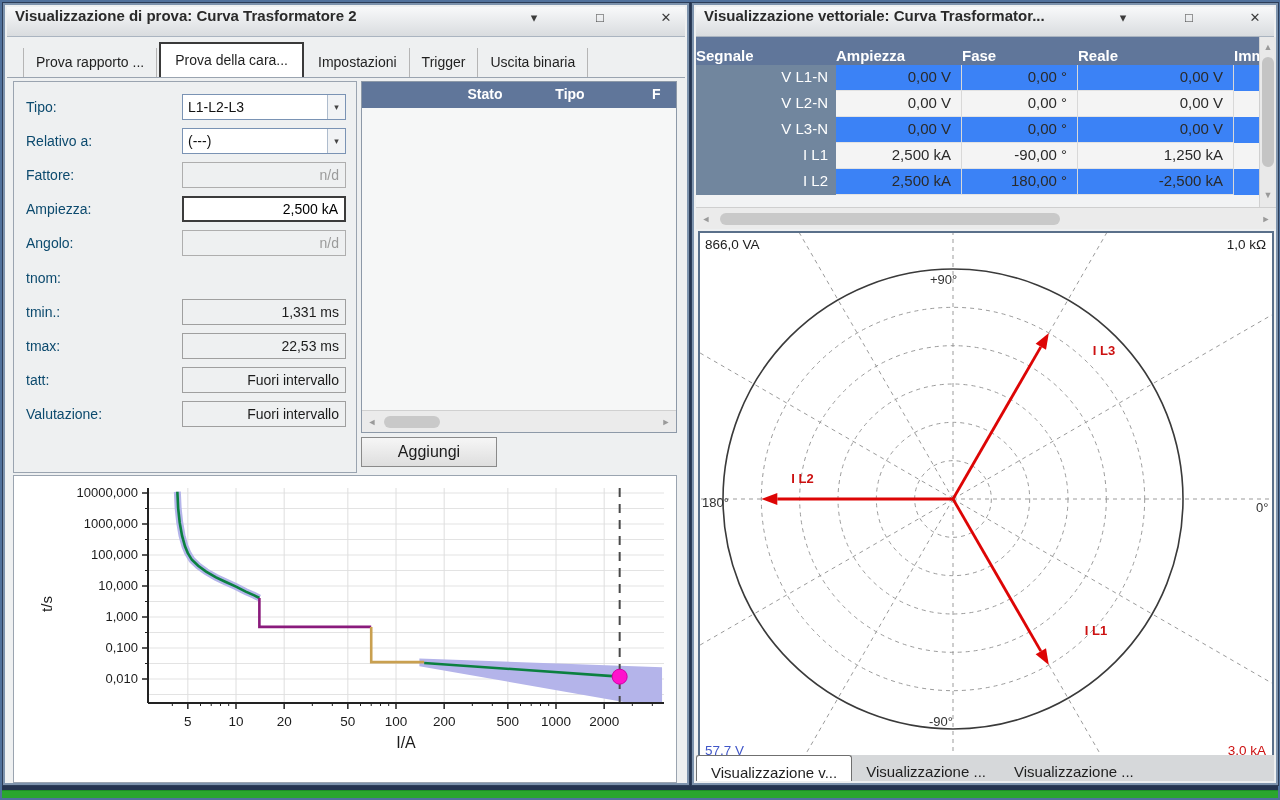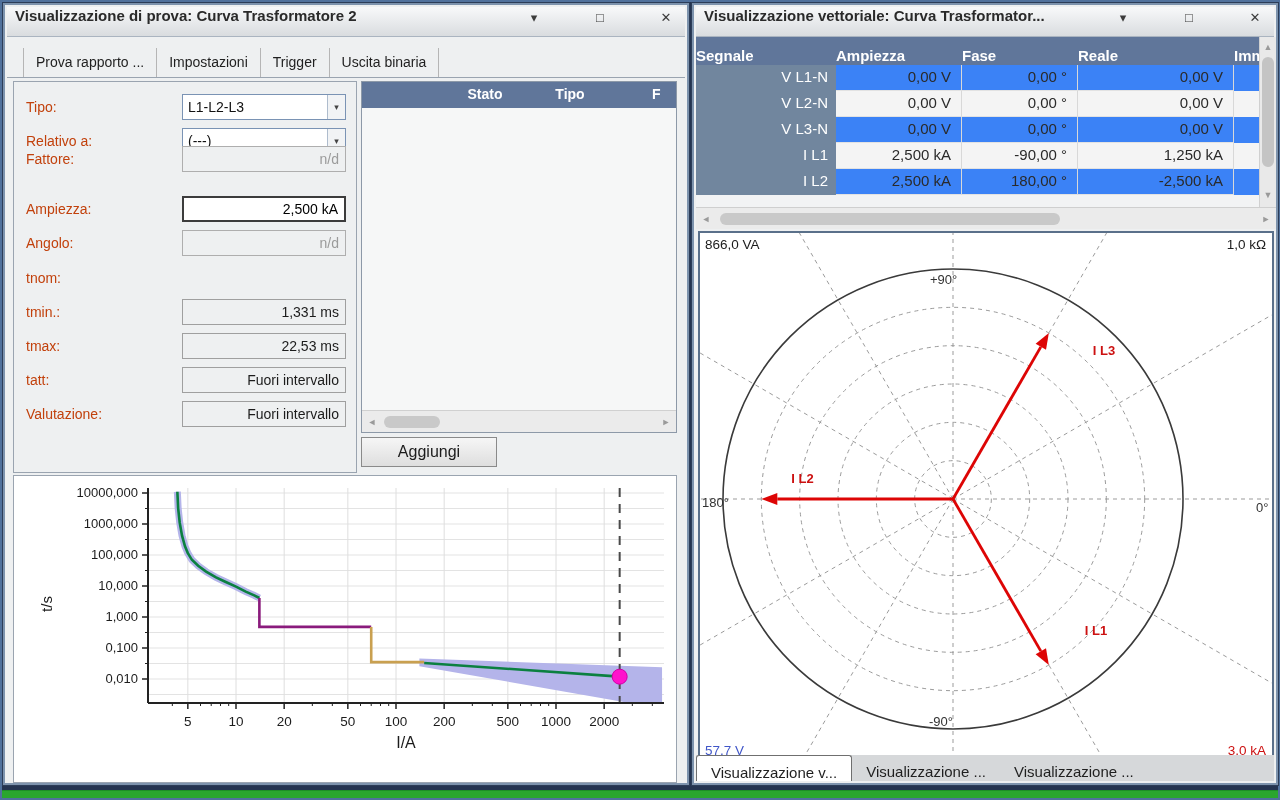--- a/index.html
+++ b/index.html
@@ -18,21 +18,21 @@
             border-bottom:1px solid #9aa4b0;display:flex;align-items:flex-end;padding-left:16px;}
   .tab{font-size:14px;color:#1f1f1f;padding:6px 12px 7px;border-right:1px solid #b5b5b5;
        white-space:nowrap;position:relative;}
   .tab:first-child{border-left:1px solid #b5b5b5;}
   .tab.active{background:#fff;border:2px solid #3a3a3a;border-bottom:none;padding:8px 14px 9px;
               margin:0 2px;z-index:2;font-size:14px;}
   
   #form-panel{position:absolute;left:8px;top:76px;width:344px;height:392px;
               background:#eef0f1;border:1px solid #9aa4b0;}
   .frm-row{position:absolute;left:12px;right:10px;height:27px;}
-  .frm-label{position:absolute;left:0;top:5px;font-size:14px;color:#c2410c;text-align:right;}
+  .frm-label{position:absolute;left:0;top:5px;font-size:14px;color:#0c4a6e;text-align:right;}
   .frm-field{position:absolute;right:0;top:0;width:164px;height:26px;font-size:14px;}
   .dd{background:#fff;border:1px solid #7a93b4;display:flex;align-items:stretch;}
   .dd-val{flex:1;padding:4px 0 0 5px;color:#111;}
   .dd-btn{width:18px;border-left:1px solid #aebccd;background:#f1f3f5;display:flex;
           align-items:center;justify-content:center;font-size:9px;color:#444;}
   .disabled-f{background:#eef0f1;border:1px solid #aeaeae;color:#9b9b9b;text-align:right;padding:4px 6px 0 0;}
   .ro{background:#eef0f1;border:1px solid #9f9f9f;color:#1c1c1c;text-align:right;padding:4px 6px 0 0;}
   .inp{background:#fff;border:2px solid #3c3c3c;color:#000;text-align:right;padding:3px 6px 0 0;}
   
   #points-panel{position:absolute;left:356px;top:76px;width:316px;height:352px;
@@ -74,41 +74,42 @@
 
   <div class="window" style="left:3px;top:3px;width:686px;height:782px;">
     <div class="titlebar">
       <span class="t-title">Visualizzazione di prova: Curva Trasformatore 2</span>
       <span class="winbtn">▾</span>
       <span class="winbtn">□</span>
       <span class="winbtn">✕</span>
     </div>
     <div class="tabstrip">
       <span class="tab">Prova rapporto ...</span>
+      <span class="tab active">Prova della cara...</span>
       <span class="tab">Impostazioni</span>
       <span class="tab">Trigger</span>
       <span class="tab">Uscita binaria</span>
     </div>
 
     <div id="form-panel">
       <div class="frm-row" style="top:12px;">
         <span class="frm-label">Tipo:</span>
         <div class="frm-field dd">
           <span class="dd-val">L1-L2-L3</span>
           <span class="dd-btn">▾</span>
         </div>
       </div>
       <div class="frm-row" style="top:46px;">
         <span class="frm-label">Relativo a:</span>
         <div class="frm-field dd">
           <span class="dd-val">(---)</span>
           <span class="dd-btn">▾</span>
         </div>
       </div>
-      <div class="frm-row" style="top:64px;">
+      <div class="frm-row" style="top:80px;">
         <span class="frm-label">Fattore:</span>
         <div class="frm-field disabled-f">n/d</div>
       </div>
       <div class="frm-row" style="top:114px;">
         <span class="frm-label">Ampiezza:</span>
         <div class="frm-field inp">2,500 kA</div>
       </div>
       <div class="frm-row" style="top:148px;">
         <span class="frm-label">Angolo:</span>
         <div class="frm-field disabled-f">n/d</div>

